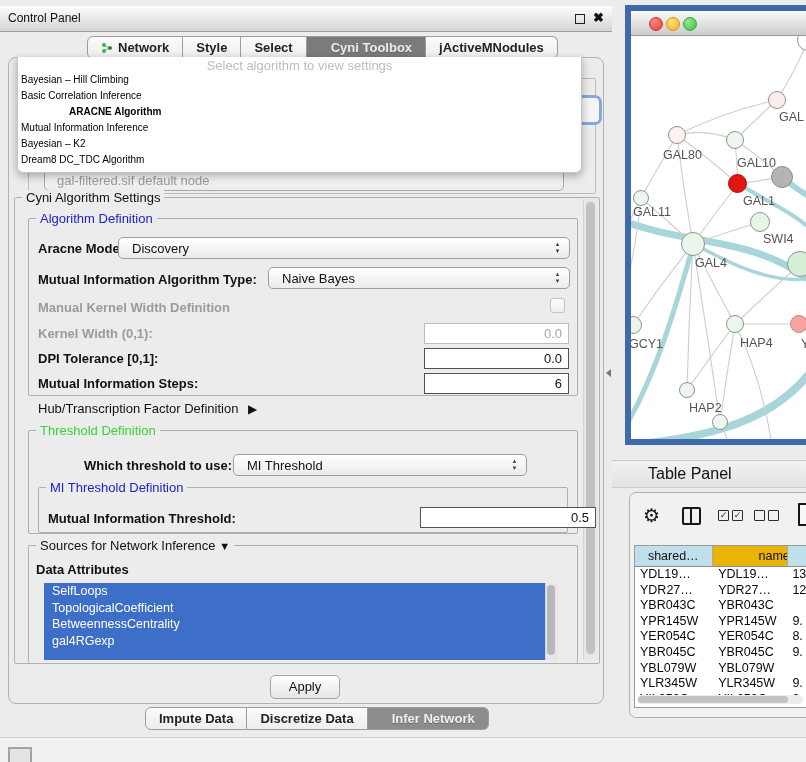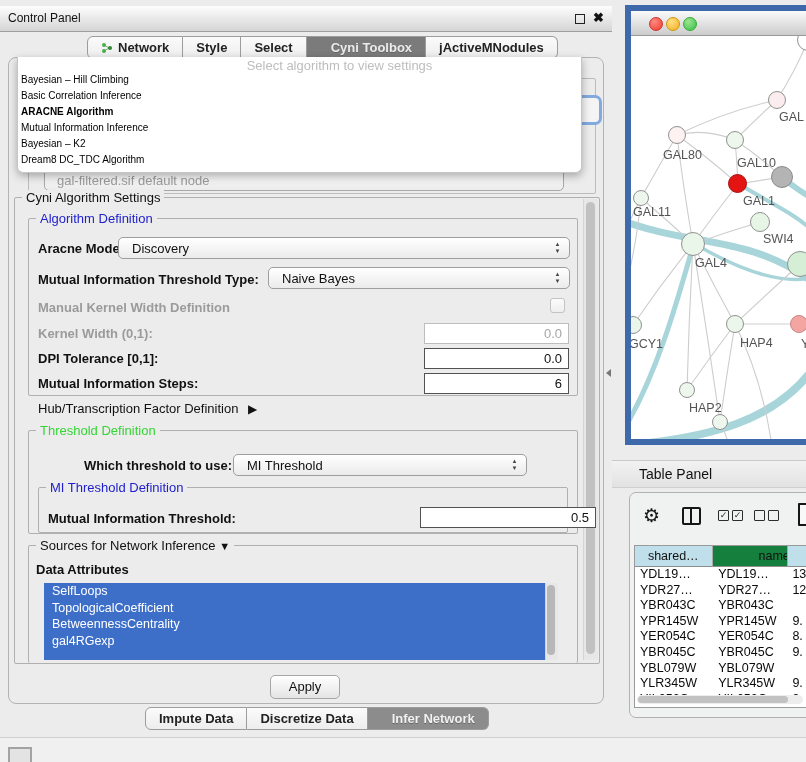--- a/index.html
+++ b/index.html
@@ -33,21 +33,21 @@
     border:1px solid #a8a8a8; border-radius:5px; background:linear-gradient(#fafafa,#ececec);
     font-size:13px; color:#9a9a9a; line-height:22px; padding-left:12px; z-index:2; box-sizing:border-box; }
   .bg-focus { position:absolute; left:556px; top:95px; width:40px; height:24px;
     border:3px solid #82aade; border-radius:7px; z-index:2; background:#f4f4f4; }
 
   
   .dropdown { position:absolute; left:17px; top:57px; width:563px; height:115px; background:#fff;
     border:1px solid #c6c6c6; border-top:none; border-radius:0 0 6px 6px;
     box-shadow:0 3px 8px rgba(0,0,0,0.3); z-index:50; }
   .dd-placeholder { position:absolute; left:0; top:1px; width:100%; text-align:center;
-    font-size:13px; color:#bdbdbd;margin-left:40px; }
+    font-size:13px; color:#bdbdbd; }
   .dd-item { position:absolute; left:3px; font-size:10px; color:#000; white-space:nowrap; }
   .dd-item.bold { font-weight:bold; }
 
   
   .group { position:absolute; border:1px solid #b0b0b0; border-radius:2px; }
   .legend { position:absolute; background:#ececec; padding:0 4px; font-size:13px; white-space:nowrap; z-index:3; }
   .legend.blue { color:#2121cc; }
   .legend.green { color:#35d435; }
 
   .flabel { position:absolute; font-size:13px; font-weight:bold; color:#111; white-space:nowrap; }
@@ -96,38 +96,38 @@
   .tl.red { left:18px; background:radial-gradient(circle at 35% 30%, #ff8a7f, #ee3b30); border:0.5px solid #c33; }
   .tl.yellow { left:35px; background:radial-gradient(circle at 35% 30%, #ffe084, #f6ad22); border:0.5px solid #c90; }
   .tl.green { left:52px; background:radial-gradient(circle at 35% 30%, #9ee493, #35c044); border:0.5px solid #3a3; }
   .net-canvas { position:relative; width:175px; height:404px; background:#fff; overflow:hidden; }
   .node { position:absolute; border-radius:50%; border:1.2px solid #919191; box-sizing:border-box; }
   .nlabel { position:absolute; font-size:12.5px; color:#545454; white-space:nowrap; }
 
   
   .tp-titlebar { position:absolute; left:612px; top:460px; width:194px; height:26px;
     background:linear-gradient(#f2f2f2,#e2e2e2); border-top:1px solid #c9c9c9; border-bottom:1px solid #cfcfcf; }
-  .tp-title { position:absolute; left:27px; top:0; line-height:26px; font-size:14px; color:#111; }
+  .tp-title { position:absolute; left:36px; top:0; line-height:26px; font-size:16px; color:#111; }
   .tp-panel { position:absolute; left:629px; top:492px; width:177px; height:224px;
     border:1px solid #b2b2b2; border-radius:7px 0 0 7px; background:#f0f1f1; overflow:hidden; }
   .tp-toolbar { position:absolute; left:0; top:8px; width:100%; height:36px; }
   .gear-glyph { position:absolute; left:13px; top:3px; font-size:19px; color:#161616; }
   .split-glyph { position:absolute; left:52px; top:6px; width:15px; height:14px; border:2px solid #161616; border-radius:2px; }
   .split-glyph::after { content:""; position:absolute; left:6px; top:0; width:2px; height:14px; background:#161616; }
   .cb { display:inline-block; width:9px; height:9px; border:1.5px solid #2c2c2c; border-radius:1px;
     font-size:9px; line-height:9px; text-align:center; color:#2c2c2c; margin-right:3px; vertical-align:top; }
   .doc-glyph { position:absolute; left:168px; top:2px; width:13px; height:19px; border:2px solid #161616; border-radius:1px; background:#f8f8f8; }
 
   .tp-table { position:absolute; left:4px; top:52px; width:172px; height:161px;
     border:1px solid #9a9a9a; background:#fff; overflow:hidden; font-size:12.5px; }
   .th-row { position:absolute; left:0; top:0; width:100%; height:21px; display:flex; }
   .th { height:21px; line-height:21px; text-align:center; border-right:1px solid #a9a9a9;
     border-bottom:1px solid #8d8d8d; box-sizing:border-box; overflow:hidden; }
   .th.blue { background:#bfe0eb; }
-  .th.gray { background:#15803d;padding-left:46px; }
+  .th.gray { background:#eab308;padding-left:46px; }
   .tbody { position:absolute; left:0; top:21px; width:100%; }
   .tr { display:flex; height:15.6px; line-height:15.6px; }
   .td { overflow:hidden; white-space:nowrap; padding-left:5px; box-sizing:border-box; color:#0a0a0a; }
   .htrack { position:absolute; left:2px; top:149px; width:166px; height:9px; background:#ededed; border-radius:5px; }
   .hthumb { position:absolute; left:1px; top:1px; width:150px; height:7px; background:#c2c2c2; border-radius:4px; }
 </style>
 </head>
 <body>
 
 <div class="page">
@@ -161,42 +161,42 @@
   <div class="bg-group"></div>
   <div class="bg-focus"></div>
   <div class="bg-combo">
     <span>gal-filtered.sif default node</span>
   </div>
 
   <div class="dropdown">
     <div class="dd-placeholder">Select algorithm to view settings</div>
     <div class="dd-item" style="top:17px;">Bayesian – Hill Climbing</div>
     <div class="dd-item" style="top:33px;">Basic Correlation Inference</div>
-    <div class="dd-item bold" style="top:49px;">ARACNE Algorithm</div>
+    <div class="dd-item bold" style="top:49px;margin-left:48px;">ARACNE Algorithm</div>
     <div class="dd-item" style="top:65px;">Mutual Information Inference</div>
     <div class="dd-item" style="top:81px;">Bayesian – K2</div>
     <div class="dd-item" style="top:97px;">Dream8 DC_TDC Algorithm</div>
   </div>
 
   <div class="group" style="left:14px; top:197px; width:584px; height:465px;"></div>
   <span class="legend" style="left:22px; top:190px;">Cyni Algorithm Settings</span>
 
   <div class="vtrack" style="left:583px; top:199px; width:14px; height:461px;"></div>
   <div class="vthumb" style="left:586px; top:202px; width:9px; height:452px;"></div>
 
   <div class="group" style="left:28px; top:218px; width:548px; height:176px;"></div>
   <span class="legend blue" style="left:36px; top:211px;">Algorithm Definition</span>
 
   <span class="flabel" style="left:38px; top:241px;">Aracne Mode:</span>
   <div class="combo" style="left:118px; top:237px; width:452px;">
     <span class="cval">Discovery</span>
     <span class="stepper">▲<br>▼</span>
   </div>
 
-  <span class="flabel" style="left:38px; top:272px;">Mutual Information Threshold Type:</span>
+  <span class="flabel" style="left:38px; top:272px;">Mutual Information Algorithm Type:</span>
   <div class="combo" style="left:268px; top:267px; width:302px;">
     <span class="cval">Naive Bayes</span>
     <span class="stepper">▲<br>▼</span>
   </div>
 
   <span class="flabel dis" style="left:38px; top:300px;">Manual Kernel Width Definition</span>
   <div class="checkbox" style="left:550px; top:298px;"></div>
 
   <span class="flabel dis" style="left:38px; top:326px;">Kernel Width (0,1):</span>
   <div class="field dis" style="left:424px; top:323px; width:131px;">0.0</div>

